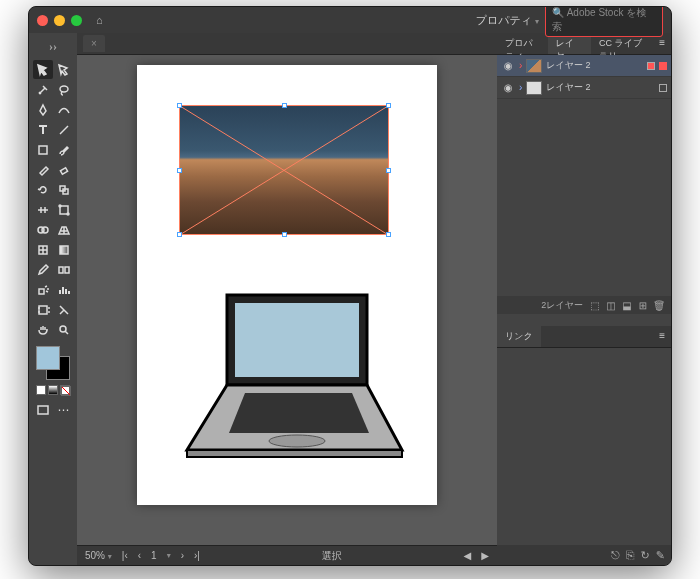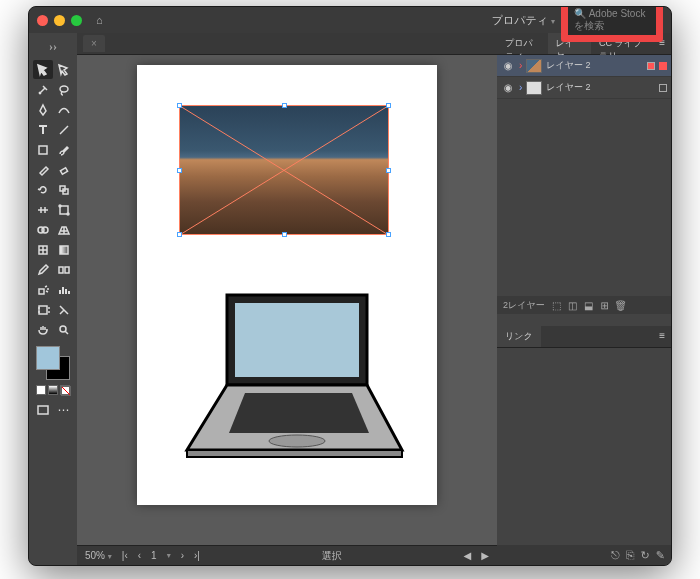--- a/index.html
+++ b/index.html
@@ -6,21 +6,21 @@
 body{background:#fff;width:700px;height:579px;overflow:hidden}
 .window{position:absolute;left:28px;top:6px;width:644px;height:560px;background:#323232;border-radius:8px;box-shadow:0 10px 40px rgba(0,0,0,0.5);display:flex;flex-direction:column;overflow:hidden;border:1px solid #1a1a1a}
 .titlebar{height:26px;background:#3a3a3a;display:flex;align-items:center;padding:0 8px;font-size:11px;color:#ccc;position:relative}
 .traffic{display:flex;gap:6px;align-items:center}
 .dot{width:11px;height:11px;border-radius:50%}
 .red{background:#ff5f56}.yellow{background:#ffbd2e}.green{background:#27c93f}
 .titlebar .nav{margin-left:14px;display:flex;gap:8px;color:#aaa}
 .title{position:absolute;left:50%;transform:translateX(-50%);color:#d0d0d0;font-size:12px}
 .titlebar .right{margin-left:auto;display:flex;align-items:center;gap:6px}
 .preset{font-size:11px;color:#ccc}
-.search{background:#2a2a2a;border:7px solid #ef4444;border-radius:3px;padding:2px 6px;font-size:10px;color:#888;width:102px}
+.search{background:#2a2a2a;border:1px solid #ef4444;border-radius:3px;padding:2px 6px;font-size:10px;color:#888;width:118px}
 .main{flex:1;display:flex;overflow:hidden}
 .toolcol{width:48px;background:#434343;display:flex;flex-direction:column;align-items:center;padding:4px 2px;gap:1px}
 .toolrow{display:flex;gap:1px}
 .tool{width:20px;height:19px;display:flex;align-items:center;justify-content:center;color:#ddd;font-size:12px;border-radius:2px;cursor:pointer}
 .tool.active{background:#262626}
 .tool svg{width:14px;height:14px;stroke:#ddd;fill:none;stroke-width:1.5}
 .swatches{margin-top:6px;position:relative;width:34px;height:34px}
 .swf{position:absolute;width:24px;height:24px;border:1px solid #888}
 .swfront{background:#a1c6db;top:0;left:0;z-index:2}
 .swback{background:#000;right:0;bottom:0}
@@ -50,21 +50,21 @@
 .ptab{padding:4px 8px;cursor:pointer;font-size:9px}
 .ptab.active{background:#434343}
 .layerlist{flex:0 0 auto}
 .layer{display:flex;align-items:center;height:22px;padding:0 4px;gap:4px;border-bottom:1px solid #3a3a3a}
 .layer.sel{background:#4a5568}
 .eye{width:14px;text-align:center;color:#ccc}
 .layerthumb{width:16px;height:14px;border:1px solid #666;background:linear-gradient(135deg,#4a6882 50%,#c0885a 50%)}
 .layerthumb2{width:16px;height:14px;border:1px solid #666;background:#ddd}
 .layername{flex:1;font-size:9px}
 .layerdot{width:8px;height:8px;border:1px solid #aaa}
-.panelfooter{height:18px;background:#3a3a3a;display:flex;align-items:center;padding:0 6px;font-size:9px;color:#aaa;gap:6px;justify-content:flex-start}
+.panelfooter{height:18px;background:#3a3a3a;display:flex;align-items:center;padding:0 6px;font-size:9px;color:#aaa;gap:6px;justify-content:flex-end}
 .panelfooter .icons{display:flex;gap:4px}
 .panelfooter .icn{width:12px;height:12px;display:flex;align-items:center;justify-content:center;font-size:10px;cursor:pointer}
 .linktabs{display:flex;height:22px;background:#383838;margin-top:12px;border-bottom:1px solid #222}
 .linkitem{display:flex;align-items:center;height:24px;padding:0 6px;gap:6px;background:#4a5568}
 .linkthumb{width:22px;height:16px;background:linear-gradient(180deg,#3a5870 50%,#9b6a45 50%)}
 .filler{flex:1}
 .bottomicons{height:20px;background:#383838;display:flex;align-items:center;justify-content:flex-end;padding:0 6px;gap:6px}
 .bottomicons span{font-size:11px;color:#aaa;cursor:pointer}
 .caret{font-size:8px;color:#888}
 .ai{font-family:Georgia,serif;font-weight:bold;width:20px;height:19px;display:flex;align-items:center;justify-content:center;font-size:12px;color:#aaa;margin-bottom:3px}

